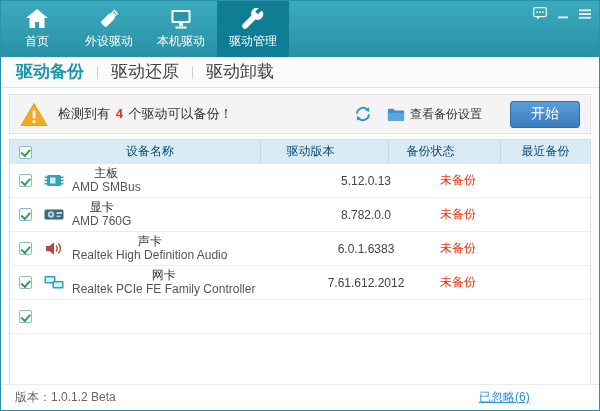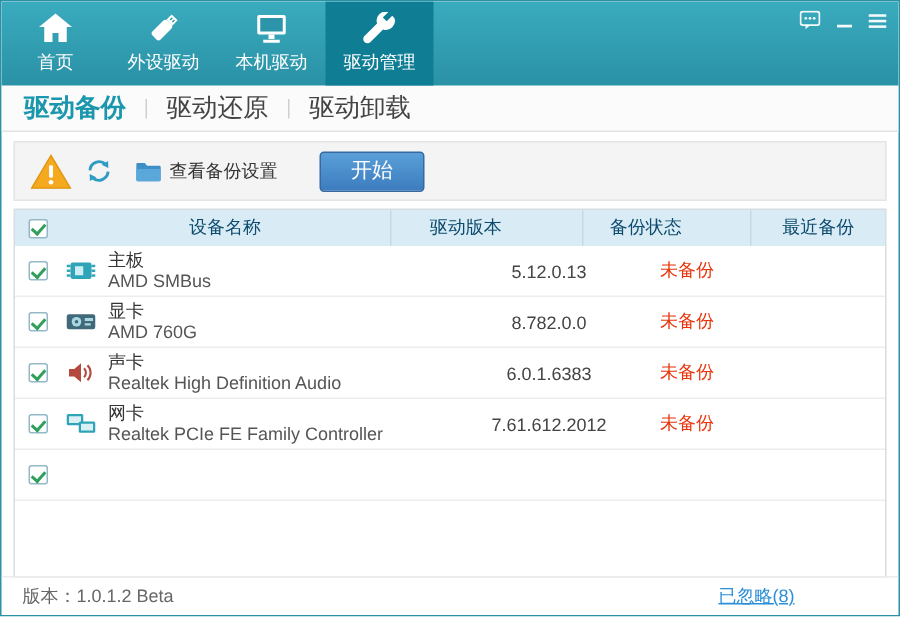--- a/index.html
+++ b/index.html
@@ -38,21 +38,21 @@
   .th.sep { border-left:1px solid #c3d9e6; }
   .col-check { width:30px; display:flex; justify-content:center; align-items:center; }
   .col-name { flex:1; }
   .col-version { width:100px; text-align:center; }
   .col-status { width:84px; text-align:center; }
   .col-recent { width:90px; text-align:center; }
   .row { display:flex; align-items:center; height:34px; border-bottom:1px solid #ededed; font-size:12px; cursor:default; }
   .cell-name { display:flex; align-items:center; gap:8px; padding-left:4px; }
   .dev-icon { display:flex; width:20px; justify-content:center; }
   .dev-icon.hidden { visibility:hidden; }
-  .dev-text { display:flex; flex-direction:column; line-height:13px; gap:1px; }
+  .dev-text { display:flex; flex-direction:column; line-height:13px; gap:1px;align-items:center; }
   .dev-type { color:#333; }
   .dev-name { color:#555; }
   .cell-version { color:#444; }
   .cell-status { color:#e8340c; }
   .cell-recent { color:#666; }
 
   
   .cb { width:13px; height:13px; background:#fff; border:1px solid #93b8c8; border-radius:2px; display:inline-block; position:relative; cursor:pointer; }
   .cb.checked::after { content:''; position:absolute; left:1.5px; top:2.5px; width:7px; height:3.5px; border-left:2px solid #2fa05a; border-bottom:2px solid #2fa05a; transform:rotate(-48deg); }
 
@@ -142,20 +142,23 @@
     </div>
 
   <div class="notice">
     <span class="warn-icon" id="warn-icon">
         <svg width="28" height="25" viewBox="0 0 32 28">
           <path d="M16 1.5 L30.8 26.5 H1.2 Z" fill="#f5a91e" stroke="#e09410" stroke-width="1"></path>
           <rect x="14.5" y="9" width="3" height="9.5" rx="1" fill="#fff"></rect>
           <circle cx="16" cy="22" r="1.8" fill="#fff"></circle>
         </svg>
       </span>
+    <div class="notice-text">
+      <span>检测到有 </span><span class="count">4</span><span> 个驱动可以备份！</span>
+    </div>
     <span class="refresh" id="refresh-icon">
         <svg width="16" height="16" viewBox="0 0 18 18">
           <path d="M15.8 9.5 A7 7 0 0 1 4.2 14.2" fill="none" stroke="#2f9cc4" stroke-width="2.2"></path>
           <polygon points="2.2,16.5 2,11.2 7,13.6" fill="#2f9cc4"></polygon>
           <path d="M2.2 8.5 A7 7 0 0 1 13.8 3.8" fill="none" stroke="#2f9cc4" stroke-width="2.2"></path>
           <polygon points="15.8,1.5 16,6.8 11,4.4" fill="#2f9cc4"></polygon>
         </svg>
       </span>
     <span class="folder" id="folder-icon">
         <svg width="18" height="15" viewBox="0 0 20 16">
@@ -283,16 +286,16 @@
     </div>
     <div class="col-version cell-version"></div>
     <div class="col-status cell-status"></div>
     <div class="col-recent cell-recent"></div>
   </div>
       </div>
   </div>
 
   <div class="footer">
     <span>版本：1.0.1.2 Beta</span>
-    <a class="ignored">已忽略(8)</a>
+    <a class="ignored">已忽略(6)</a>
   </div>
 
 </div>
 
 </body></html>

